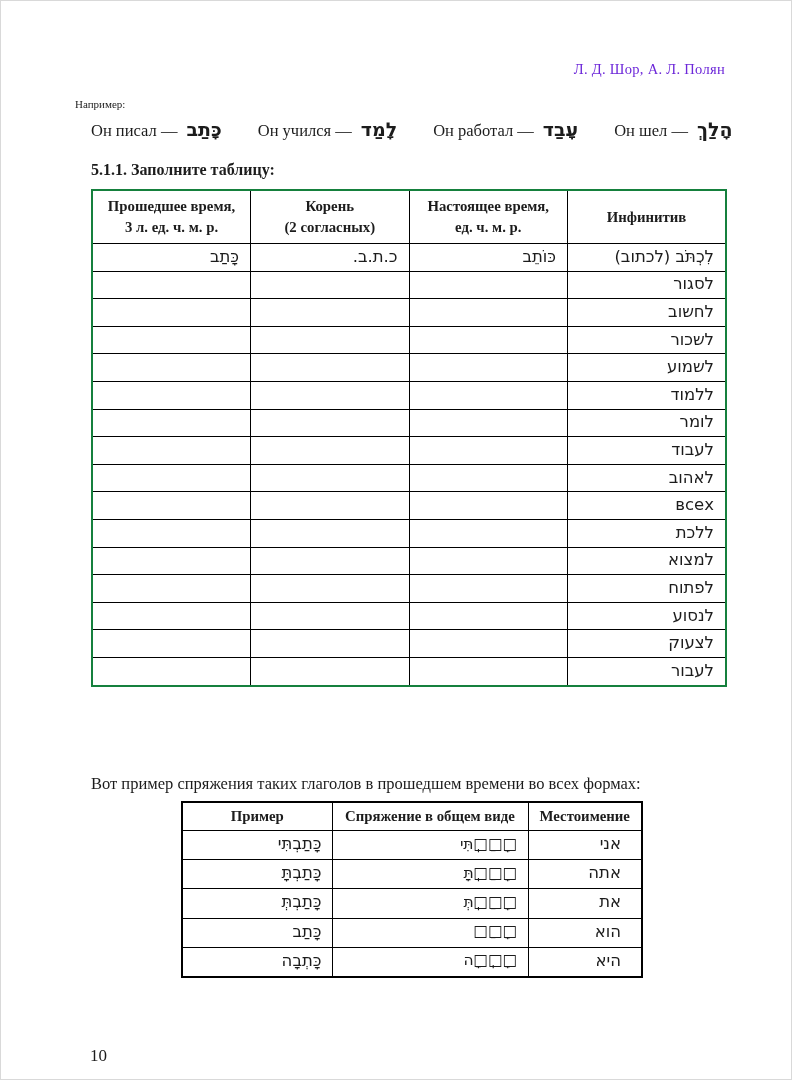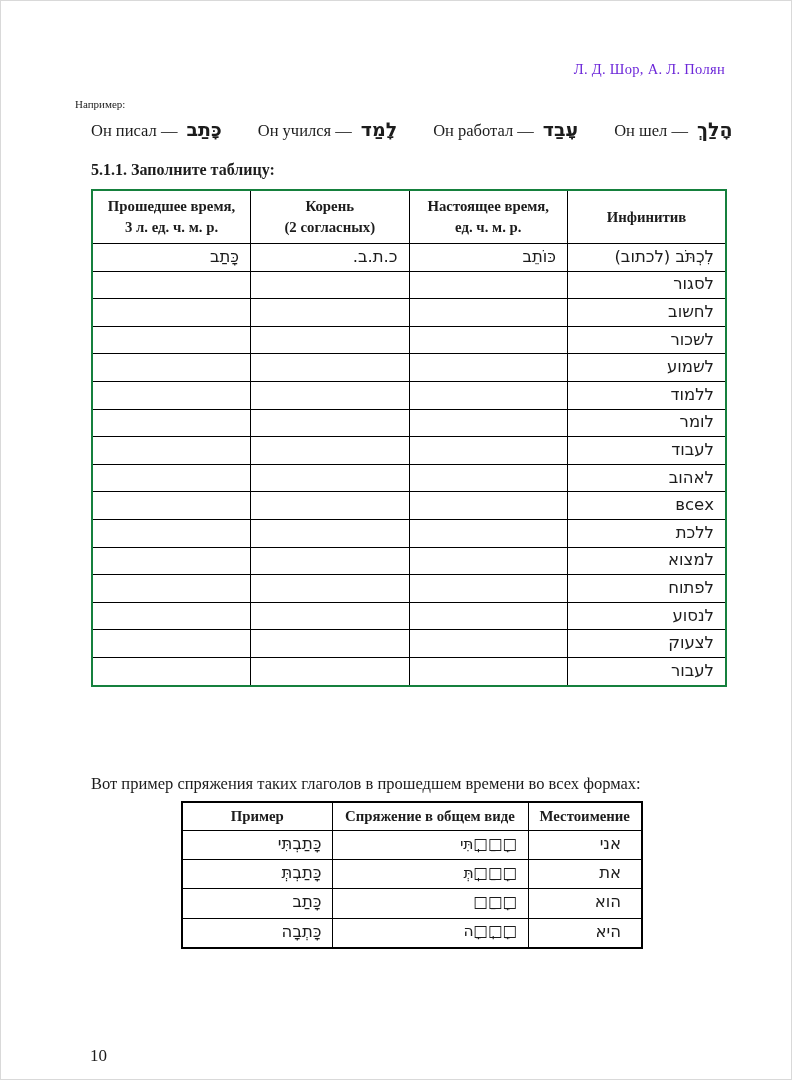--- a/index.html
+++ b/index.html
@@ -249,20 +249,25 @@
         <th>Местоимение</th>
       </tr>
     </thead>
     <tbody>
         <tr>
           <td dir="rtl">כָּתַבְתִּי</td>
           <td dir="rtl">□ָ□ַ□ְתִּי</td>
           <td dir="rtl">אני</td>
         </tr>
         <tr>
+          <td dir="rtl">כָּתַבְתָּ</td>
+          <td dir="rtl">□ָ□ַ□ְתָּ</td>
+          <td dir="rtl">אתה</td>
+        </tr>
+        <tr>
           <td dir="rtl">כָּתַבְתְּ</td>
           <td dir="rtl">□ָ□ַ□ְתְּ</td>
           <td dir="rtl">את</td>
         </tr>
         <tr>
           <td dir="rtl">כָּתַב</td>
           <td dir="rtl">□ָ□ַ□</td>
           <td dir="rtl">הוא</td>
         </tr>
         <tr>

